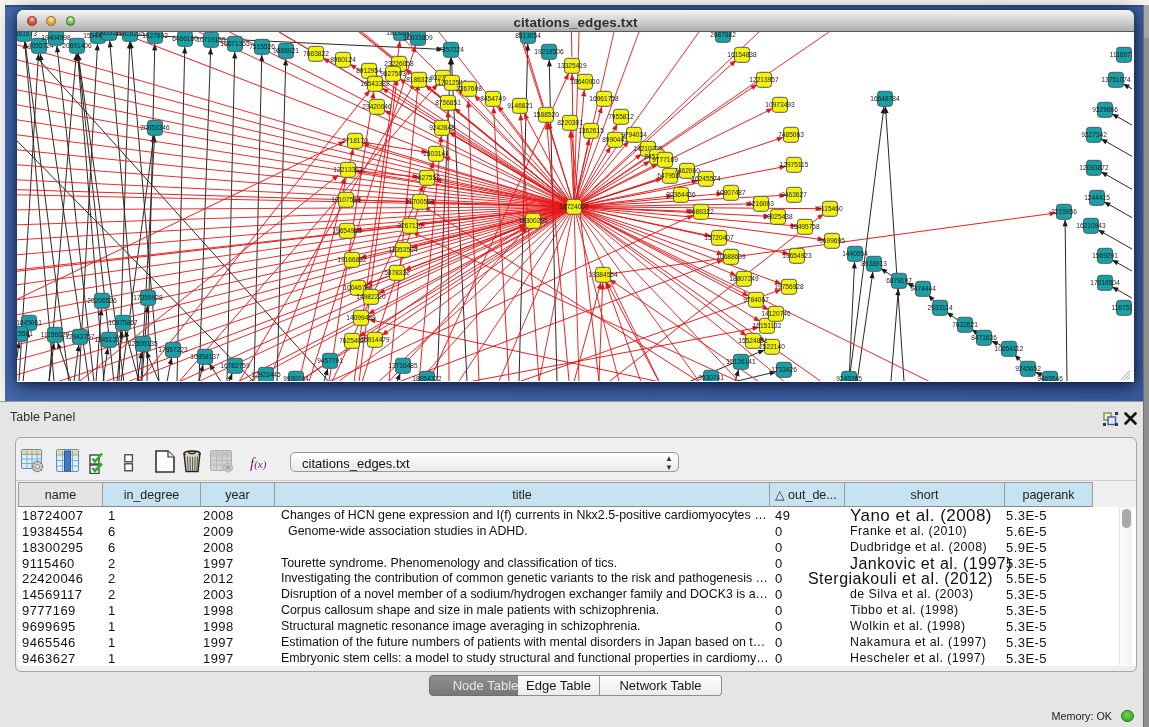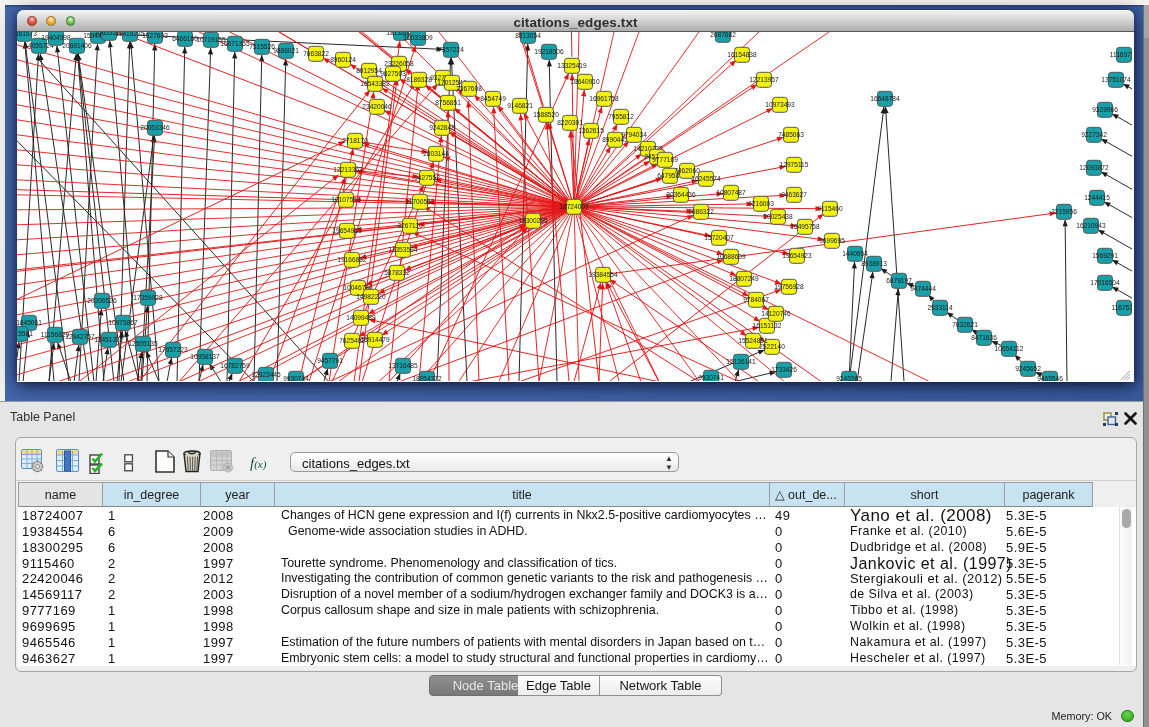--- a/index.html
+++ b/index.html
@@ -22,21 +22,21 @@
 #lr { left:10px; background:radial-gradient(circle at 50% 30%, #f9b8af 12%, #e4564a 45%, #c33b30 90%); border:0.5px solid #9a2e24;}
 #ly { left:29px; background:radial-gradient(circle at 50% 30%, #fbe3b0 12%, #efaf45 45%, #d1912e 90%); border:0.5px solid #9a6d1e;}
 #lg { left:48.8px; background:radial-gradient(circle at 50% 30%, #d2f3b9 12%, #79c964 45%, #54a23e 90%); border:0.5px solid #3f7a28;}
 #canvas { left:0; top:22.2px; width:1115px; height:349.3px; background:#fff; overflow:hidden; }
 
 #panel { left:0; top:401px; width:1149px; height:326px; background:#e5e5e5; border-top:1px solid #979797; }
 #panelTitle { left:10px; top:410px; font-size:12.5px; color:#2e2e2e; }
 #floatIcon { left:1103px; top:412px; }
 #container { left:15px; top:437px; width:1122px; height:235px; background:#efefef;
   border:1px solid #a6a6a6; border-radius:6px; }
-#fx { left:250px; top:455px; font-family:"Liberation Serif",serif; font-style:italic; font-size:15px; color:#14532d; }
+#fx { left:250px; top:455px; font-family:"Liberation Serif",serif; font-style:italic; font-size:15px; color:#701a75; }
 #dropdown { left:290px; top:452px; width:389px; height:20px; border:1px solid #999; border-radius:5px;
   background:linear-gradient(#fff,#e9e9e9); }
 #ddtext { left:11px; top:2.5px; font-size:13px; color:#111; }
 #ddarrows { left:374px; top:1px; font-size:8px; color:#333; line-height:9px; text-align:center; }
 
 .hcell { position:absolute; top:481.5px; height:25.5px; border-right:1px solid #9d9d9d;
   border-top:1px solid #9d9d9d; border-bottom:1px solid #888; font-size:12.5px; color:#222;
   text-align:center; line-height:25px; background:#c7e3f1; }
 #tablebg { left:17.5px; top:507px; width:1118px; height:158.5px; background:#fff; }
 #scrolllane { left:1119px; top:507px; width:13px; height:157.5px; background:linear-gradient(90deg,#fbfbfb,#f1f1f1); border-left:1px solid #e0e0e0; }
@@ -916,21 +916,21 @@
  <span style="left:775px">0</span>
  <span style="left:850px;font-size:16px">Jankovic et al. (1997)</span>
  <span style="left:1006px">5.3E-5</span>
 </div>
 <div class="trow" style="top:571.4px">
  <span style="left:22px">22420046</span>
  <span style="left:108px">2</span>
  <span style="left:203px">2012</span>
  <span class="ttl" style="left:281px">Investigating the contribution of common genetic variants to the risk and pathogenesis of ADHD</span>
  <span style="left:775px">0</span>
- <span style="left:850px;font-size:13px">Stergiakouli et al. (2012)</span>
+ <span style="left:808px;font-size:16px">Stergiakouli et al. (2012)</span>
  <span style="left:1006px">5.5E-5</span>
 </div>
 <div class="trow" style="top:587.3px">
  <span style="left:22px">14569117</span>
  <span style="left:108px">2</span>
  <span style="left:203px">2003</span>
  <span class="ttl" style="left:281px">Disruption of a novel member of a sodium/hydrogen exchanger family and DOCK3 is associated with</span>
  <span style="left:775px">0</span>
  <span style="left:850px;font-size:12.4px">de Silva et al. (2003)</span>
  <span style="left:1006px">5.3E-5</span>
@@ -941,20 +941,21 @@
  <span style="left:203px">1998</span>
  <span class="ttl" style="left:281px">Corpus callosum shape and size in male patients with schizophrenia.</span>
  <span style="left:775px">0</span>
  <span style="left:850px;font-size:12.4px">Tibbo et al. (1998)</span>
  <span style="left:1006px">5.3E-5</span>
 </div>
 <div class="trow" style="top:619.1px">
  <span style="left:22px">9699695</span>
  <span style="left:108px">1</span>
  <span style="left:203px">1998</span>
+ <span class="ttl" style="left:281px">Structural magnetic resonance image averaging in schizophrenia.</span>
  <span style="left:775px">0</span>
  <span style="left:850px;font-size:12.4px">Wolkin et al. (1998)</span>
  <span style="left:1006px">5.3E-5</span>
 </div>
 <div class="trow" style="top:635.0px">
  <span style="left:22px">9465546</span>
  <span style="left:108px">1</span>
  <span style="left:203px">1997</span>
  <span class="ttl" style="left:281px">Estimation of the future numbers of patients with mental disorders in Japan based on the national</span>
  <span style="left:775px">0</span>

